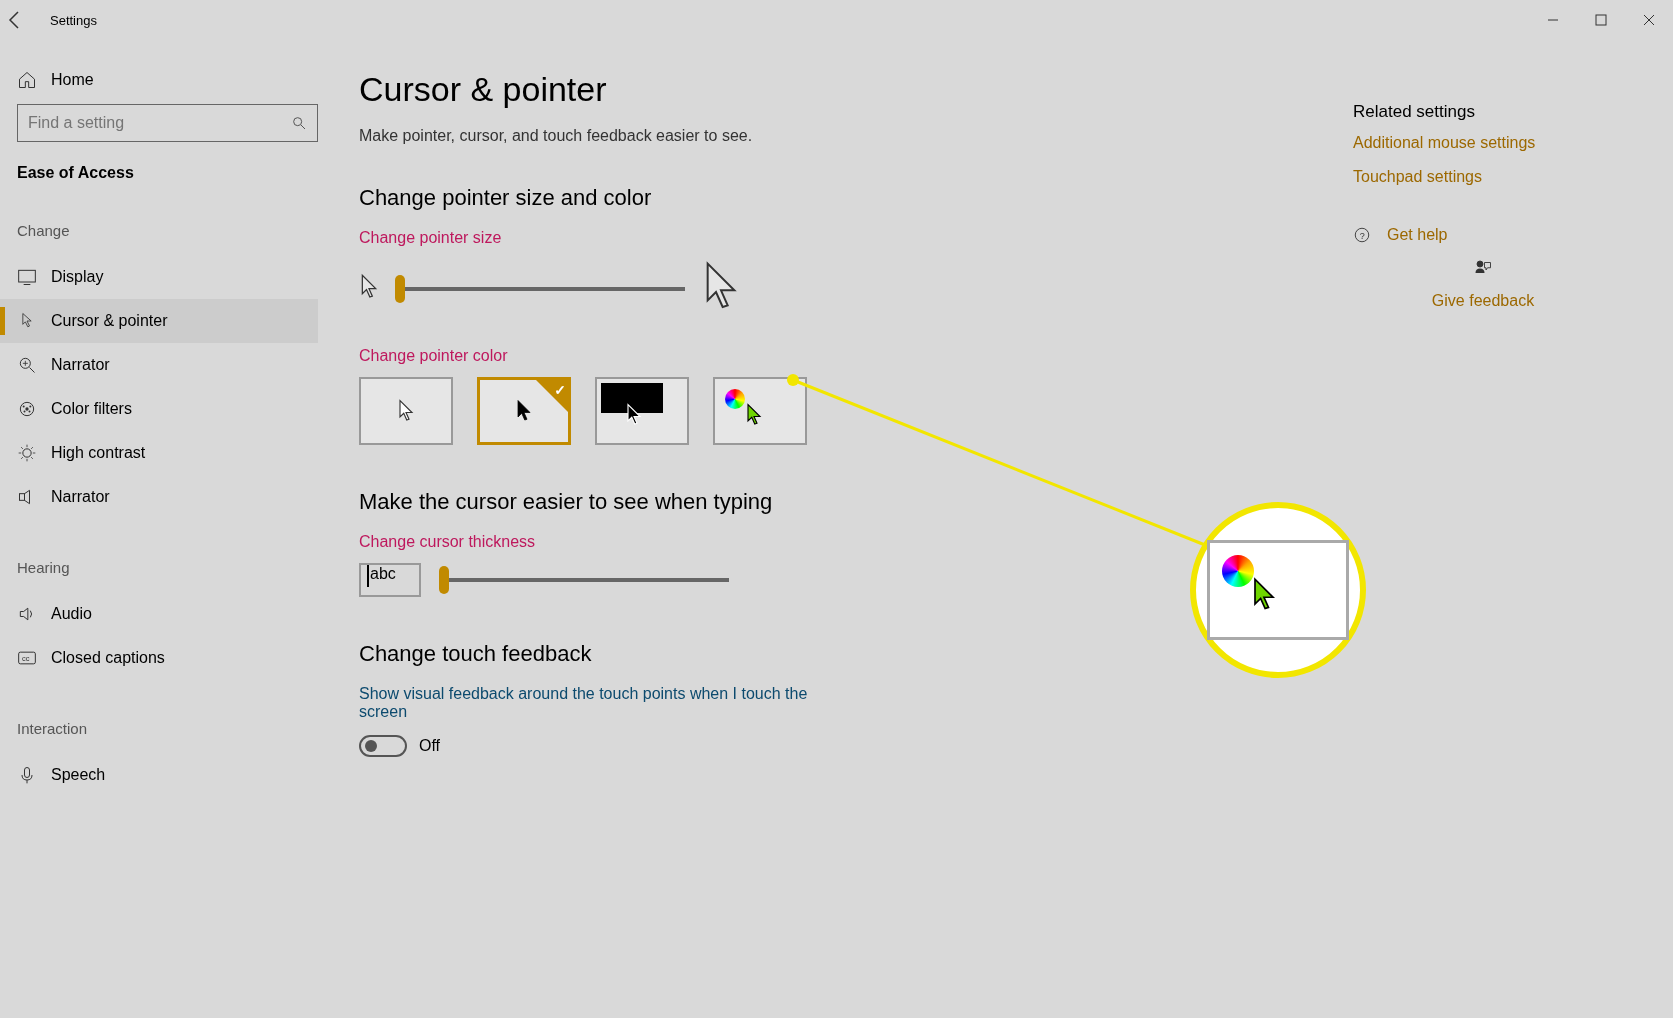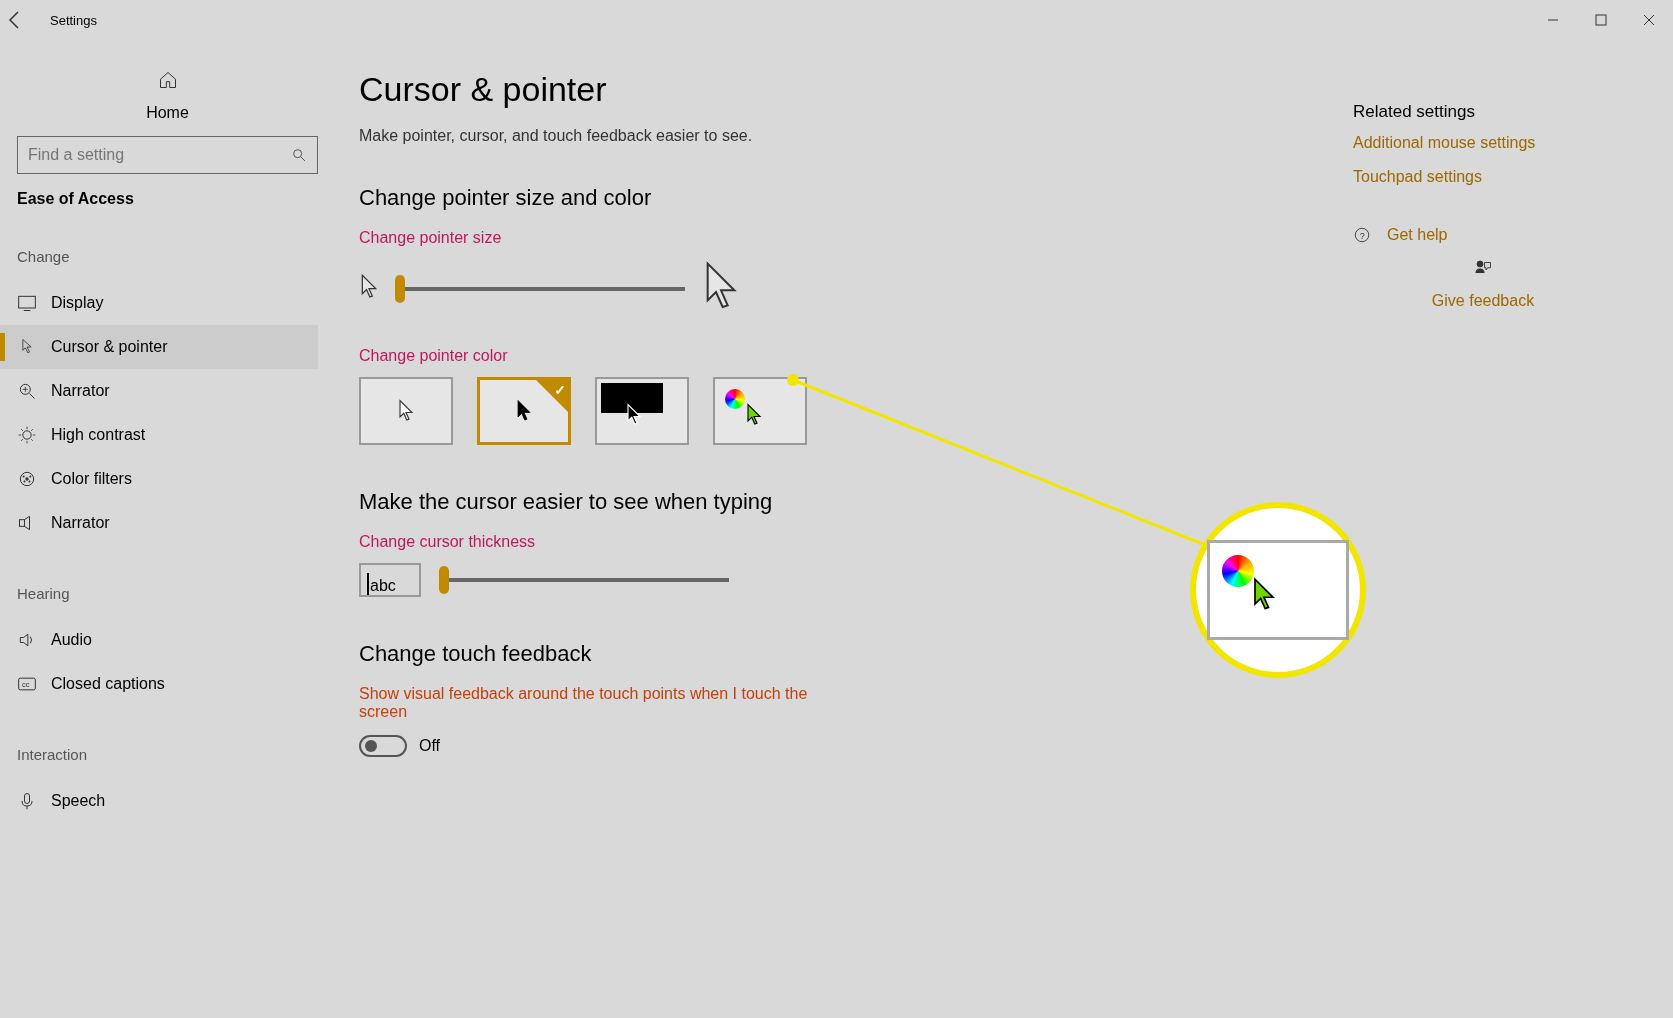--- a/index.html
+++ b/index.html
@@ -7,23 +7,23 @@
 
 .titlebar { height: 40px; display: flex; align-items: center; padding-left: 4px; }
 .titlebar .back { width: 24px; height: 24px; display:flex; align-items:center; justify-content:center; margin-right: 22px; cursor:pointer;}
 .titlebar .title { font-size: 13px; color: #000; }
 .window-controls { position: absolute; top: 0; right: 0; display: flex; }
 .window-controls div { width: 48px; height: 40px; display:flex; align-items:center; justify-content:center; cursor:pointer; }
 
 .container { display: flex; height: calc(100% - 40px); }
 
 .sidebar { width: 335px; padding-left: 17px; padding-right: 17px; padding-top: 24px; }
-.home-row { display:flex; align-items:center; gap: 14px; padding: 6px 0 14px 0; font-size: 16px; cursor:pointer;flex-direction:column; }
+.home-row { display:flex; align-items:center; gap: 14px; padding: 6px 0 14px 0; font-size: 16px; cursor:pointer; }
 .home-row svg { width: 20px; height: 20px; }
-.search-box { border: 1px solid #666; height: 38px; display:flex; align-items:center; padding: 0 10px; margin-bottom: 16px; }
+.search-box { border: 1px solid #666; height: 38px; display:flex; align-items:center; padding: 0 10px; margin-bottom: 22px; }
 .search-box input { border:none; background:transparent; flex:1; font-size:16px; color:#555; outline:none; }
 .search-box svg { width:16px; height:16px; }
 .category { font-weight: 600; font-size: 16px; margin-bottom: 30px; }
 .section-label { font-size: 15px; color: #555; margin-top: 40px; margin-bottom: 16px; }
 .nav-item { display:flex; align-items:center; gap: 14px; padding: 12px 0; font-size: 16px; cursor:pointer; position:relative; margin-left: -17px; padding-left: 17px; }
 .nav-item.selected { background: rgba(0,0,0,0.06); }
 .nav-item.selected::before { content:""; position:absolute; left:0; top:8px; bottom:8px; width:5px; background:#c18a00; }
 .nav-item svg { width:20px; height:20px; flex-shrink:0; }
 
 .main { flex:1; padding: 30px 24px 0 24px; position:relative; }
@@ -39,21 +39,21 @@
 .slider .thumb { position:absolute; top:-12px; width:10px; height:28px; background:#c18a00; border-radius:5px; }
 
 .color-row { display:flex; gap:24px; margin-bottom: 44px; }
 .color-tile { width: 94px; height: 68px; border: 2px solid #999; background:#e6e6e6; position:relative; cursor:pointer; display:flex; align-items:center; justify-content:center; }
 .color-tile.selected { border-color:#c18a00; border-width:3px; }
 .color-tile.selected .corner { position:absolute; top:0; right:0; width:0; height:0; border-top:32px solid #c18a00; border-left:32px solid transparent; }
 .color-tile.selected .corner .check { position:absolute; top:-30px; right:2px; color:white; font-size:14px; font-weight:bold; }
 .color-tile .black-box { width:62px; height:30px; background:#000; position:absolute; top:4px; left:4px; }
 
 .thickness-row { display:flex; align-items:center; gap:18px; margin-bottom: 44px; }
-.thickness-preview { width: 62px; height: 34px; border:2px solid #999; display:flex; align-items:flex-end; padding:0 6px; font-size:16px; position:relative; }
+.thickness-preview { width: 62px; height: 34px; border:2px solid #999; display:flex; align-items:flex-start; padding:0 6px; font-size:16px; position:relative; }
 .thickness-preview .caret { width:2px; height:22px; background:#000; margin-right:1px; }
 
 .toggle-row { display:flex; align-items:center; gap:12px; margin-top:14px; }
 .toggle { width:48px; height:22px; border:2px solid #555; border-radius:12px; position:relative; cursor:pointer; }
 .toggle .knob { width:12px; height:12px; background:#555; border-radius:50%; position:absolute; top:3px; left:4px; }
 
 .related { position:absolute; right: 60px; top: 62px; width: 260px; }
 .related h3 { font-weight:400; font-size:17px; margin-bottom: 12px; }
 .related a { display:block; color:#9c6800; font-size:16px; margin-bottom: 16px; cursor:pointer; text-decoration:none; }
 .related .help-row { display:flex; align-items:center; gap:16px; margin-top: 40px; margin-bottom:14px; }
@@ -129,45 +129,45 @@
       <svg viewBox="0 0 24 24">
           <circle cx="10" cy="10" r="6" stroke="#333" stroke-width="1.2" fill="none"></circle>
           <line x1="15" y1="15" x2="21" y2="21" stroke="#333" stroke-width="1.2"></line>
           <line x1="7" y1="10" x2="13" y2="10" stroke="#333"></line>
           <line x1="10" y1="7" x2="10" y2="13" stroke="#333"></line>
         </svg>
       <span>Narrator</span>
     </div>
     <div class="nav-item">
       <svg viewBox="0 0 24 24">
+          <circle cx="12" cy="12" r="8" stroke="#333" stroke-width="1.2" fill="none"></circle>
+          <circle cx="12" cy="12" r="2" fill="#333"></circle>
+          <circle cx="8" cy="9" r="1.2" fill="#333"></circle>
+          <circle cx="16" cy="9" r="1.2" fill="#333"></circle>
+          <circle cx="9" cy="15" r="1.2" fill="#333"></circle>
+          <circle cx="15" cy="15" r="1.2" fill="#333"></circle>
+        </svg>
+      <span>Color filters</span>
+    </div>
+    <div class="nav-item">
+      <svg viewBox="0 0 24 24">
           <circle cx="12" cy="12" r="5" stroke="#333" stroke-width="1.2" fill="none"></circle>
           <line x1="12" y1="2" x2="12" y2="5" stroke="#333"></line>
           <line x1="12" y1="19" x2="12" y2="22" stroke="#333"></line>
           <line x1="2" y1="12" x2="5" y2="12" stroke="#333"></line>
           <line x1="19" y1="12" x2="22" y2="12" stroke="#333"></line>
           <line x1="5" y1="5" x2="7" y2="7" stroke="#333"></line>
           <line x1="17" y1="17" x2="19" y2="19" stroke="#333"></line>
           <line x1="5" y1="19" x2="7" y2="17" stroke="#333"></line>
           <line x1="17" y1="7" x2="19" y2="5" stroke="#333"></line>
         </svg>
       <span>High contrast</span>
     </div>
     <div class="nav-item">
       <svg viewBox="0 0 24 24">
-          <circle cx="12" cy="12" r="8" stroke="#333" stroke-width="1.2" fill="none"></circle>
-          <circle cx="12" cy="12" r="2" fill="#333"></circle>
-          <circle cx="8" cy="9" r="1.2" fill="#333"></circle>
-          <circle cx="16" cy="9" r="1.2" fill="#333"></circle>
-          <circle cx="9" cy="15" r="1.2" fill="#333"></circle>
-          <circle cx="15" cy="15" r="1.2" fill="#333"></circle>
-        </svg>
-      <span>Color filters</span>
-    </div>
-    <div class="nav-item">
-      <svg viewBox="0 0 24 24">
           <rect x="3" y="8" width="6" height="8" stroke="#333" stroke-width="1.2" fill="none"></rect>
           <path d="M9 8 L15 4 V20 L9 16" stroke="#333" stroke-width="1.2" fill="none"></path>
         </svg>
       <span>Narrator</span>
     </div>
 
     <div class="section-label">Hearing</div>
 
     <div class="nav-item">
       <svg viewBox="0 0 24 24">
@@ -253,21 +253,21 @@
       <div class="thickness-preview">
         <span class="caret"></span>
         <span>abc</span>
       </div>
       <div class="slider">
         <div class="thumb" style="left:0px;"></div>
       </div>
     </div>
 
     <div class="section-header">Change touch feedback</div>
-    <div style="max-width:460px;font-size:16px;color:#c2410c;">Show visual feedback around the touch points when I touch the screen</div>
+    <div style="max-width:460px;font-size:16px;color:#0c4a6e;">Show visual feedback around the touch points when I touch the screen</div>
     <div class="toggle-row">
       <div class="toggle">
         <div class="knob"></div>
       </div>
       <span>Off</span>
     </div>
 
     <div class="related">
       <h3>Related settings</h3>
       <a>Additional mouse settings</a>

